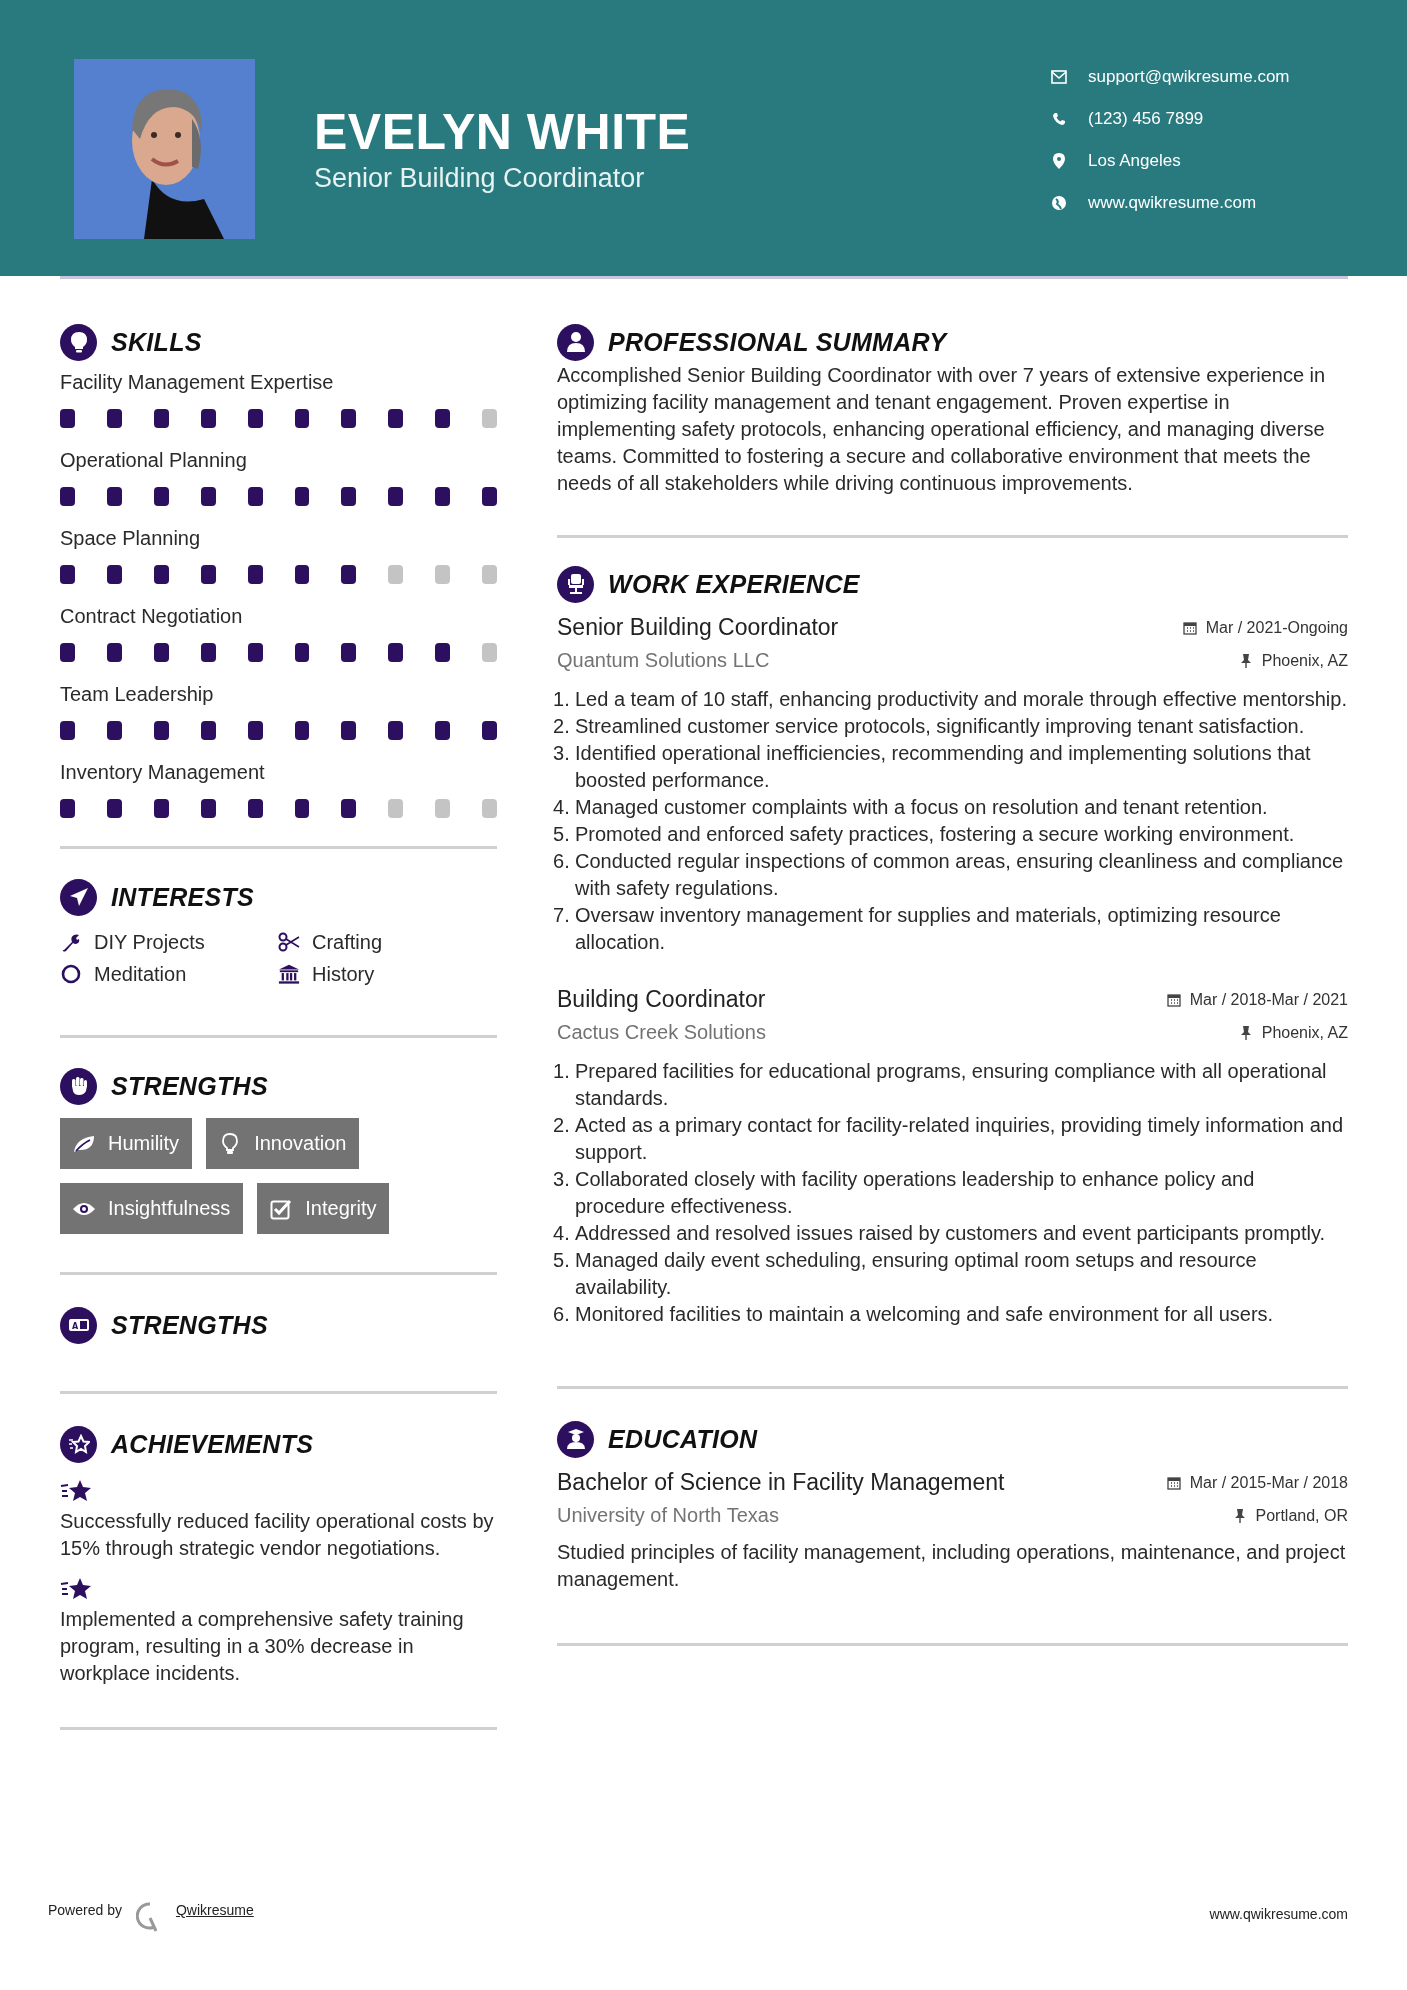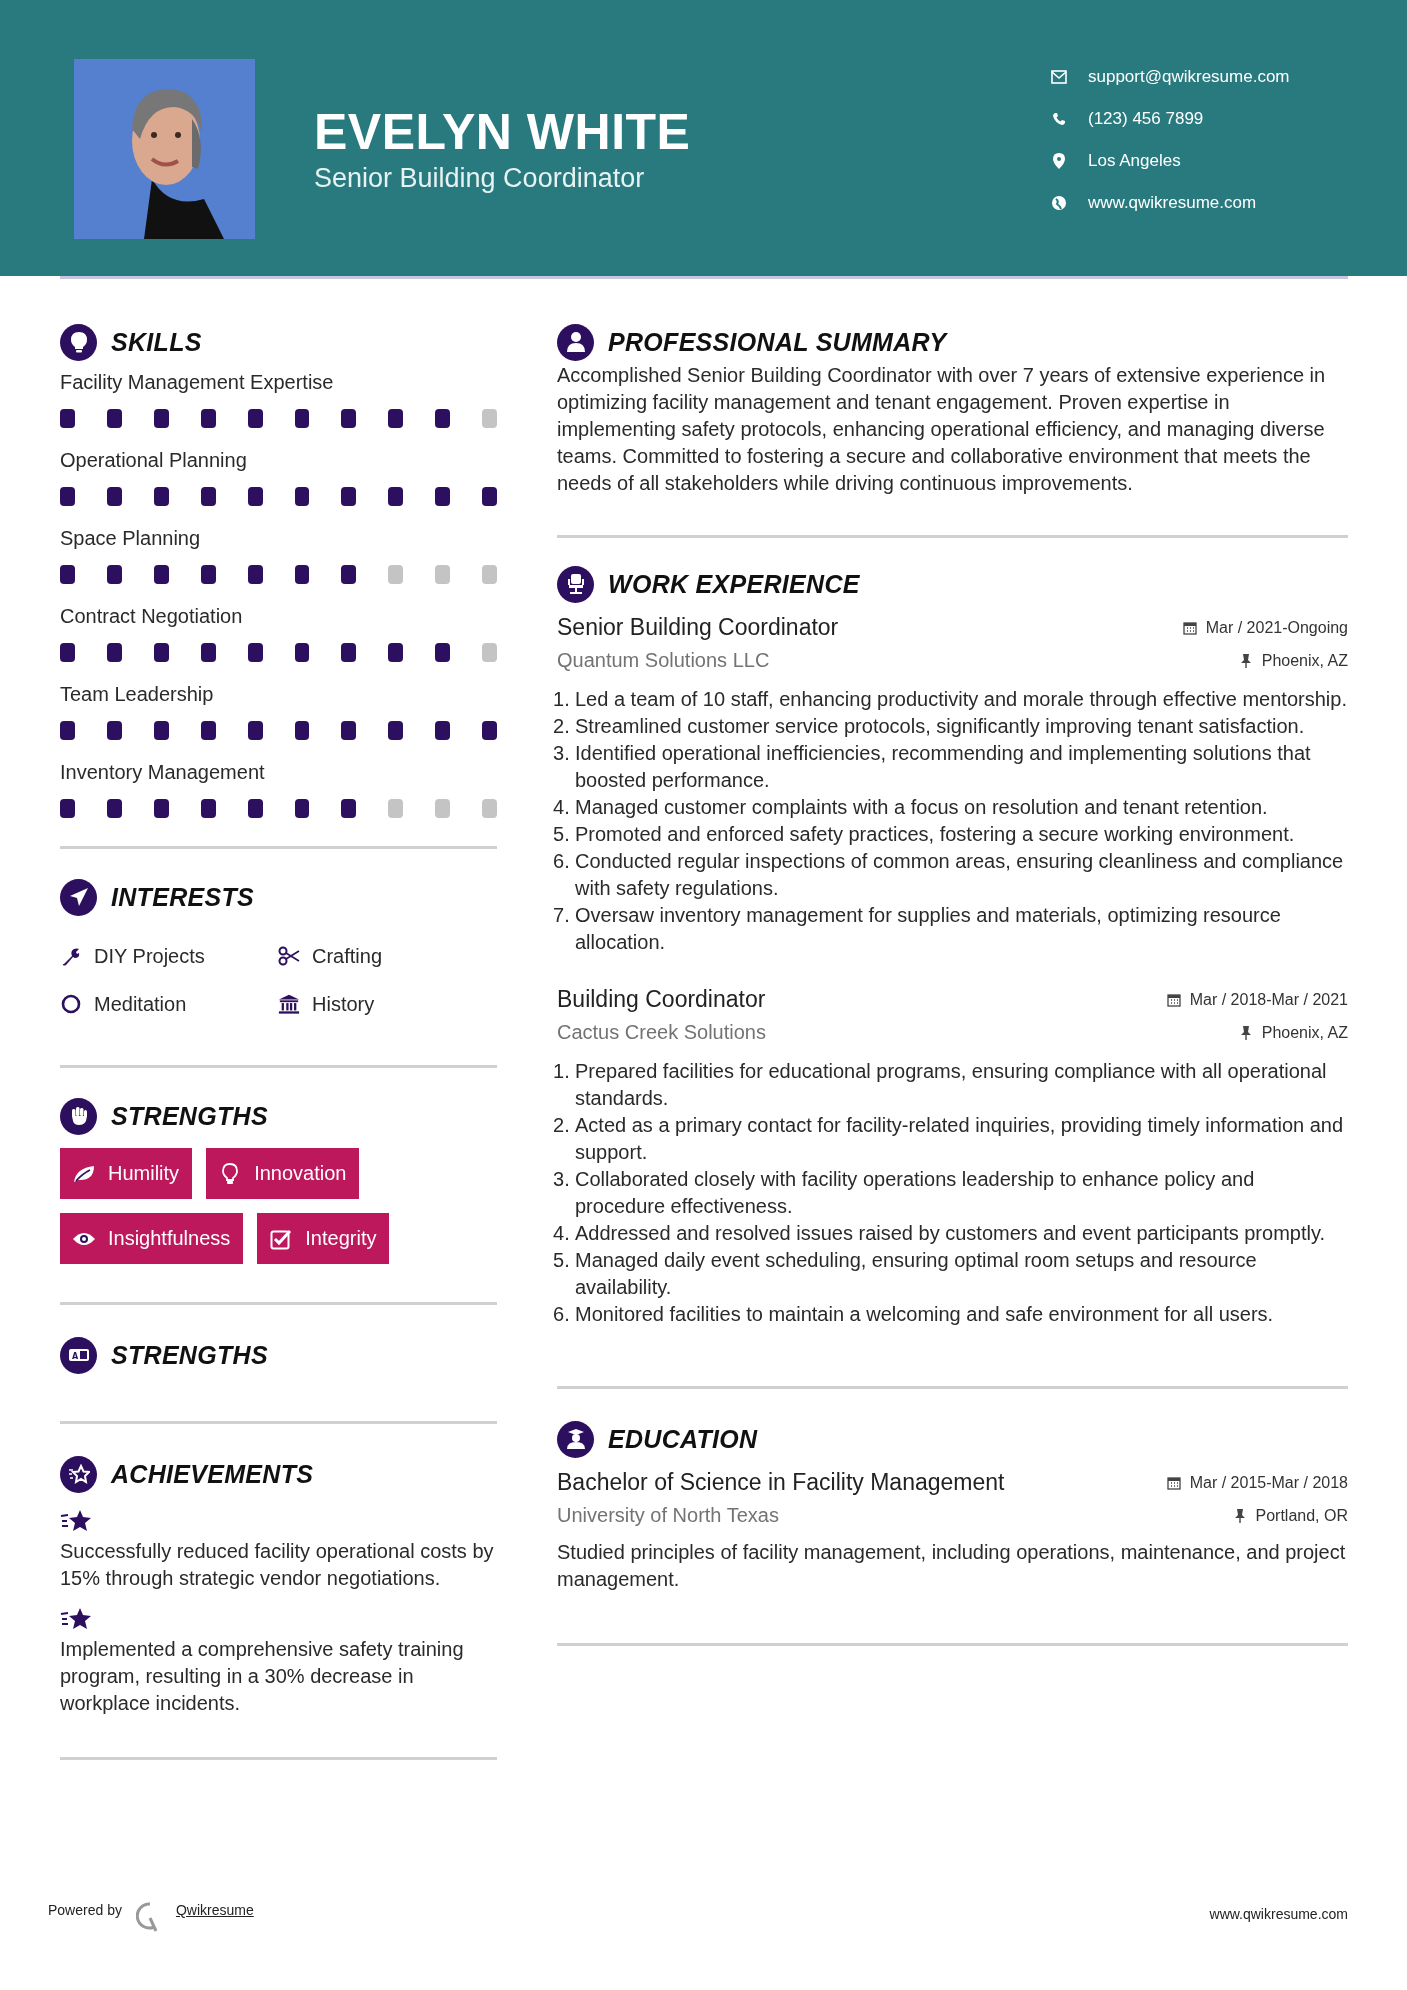--- a/index.html
+++ b/index.html
@@ -27,27 +27,27 @@
   .divider { height: 3px; background: #d0d0d0; width: 100%; }
 
   
   .skill-name { font-size: 20px; color: #2a2a2a; margin-top: 6px; height: 28px; line-height: 28px; }
   .dots { display: flex; gap: 0; height: 44px; align-items: center; }
   .dot { width: 15px; height: 19px; border-radius: 4px; background: #2c0f5e; margin-right: 32px; }
   .dot.off { background: #c4c4c4; }
   .dot:last-child { margin-right: 0; }
 
   
-  .interests { display: grid; grid-template-columns: 218px 218px; row-gap: 18px; margin-top: 24px; }
+  .interests { display: grid; grid-template-columns: 218px 218px; row-gap: 2px; margin-top: 10px; }
   .interest { display: flex; align-items: center; font-size: 20px; color: #2a2a2a; height: 30px; }
   .interest .iicon { width: 22px; height: 22px; margin-right: 12px; display: inline-flex; align-items: center; justify-content: center; }
 
   
   .badges { display: flex; flex-wrap: wrap; gap: 14px 14px; margin-top: 12px; width: 400px; }
-  .badge { background: #be185d; color: #ffffff; font-size: 20px; height: 51px; padding: 0 13px 0 12px; display: inline-flex; align-items: center; }
+  .badge { background: #737373; color: #ffffff; font-size: 20px; height: 51px; padding: 0 13px 0 12px; display: inline-flex; align-items: center; }
   .badge .bicon { width: 24px; height: 24px; margin-right: 12px; display: inline-flex; align-items: center; justify-content: center; }
 
   
   .langs { display: flex; margin-top: 16px; }
   .lang { width: 146px; display: flex; flex-direction: column; align-items: center; }
   .lang-label { font-size: 20px; color: #2a2a2a; margin-top: 14px; }
 
   
   .ach { display: flex; margin-top: 12px; flex-direction: column; }
   .ach .aicon { width: 32px; flex-shrink: 0; margin-right: 12px; padding-top: 2px; }

